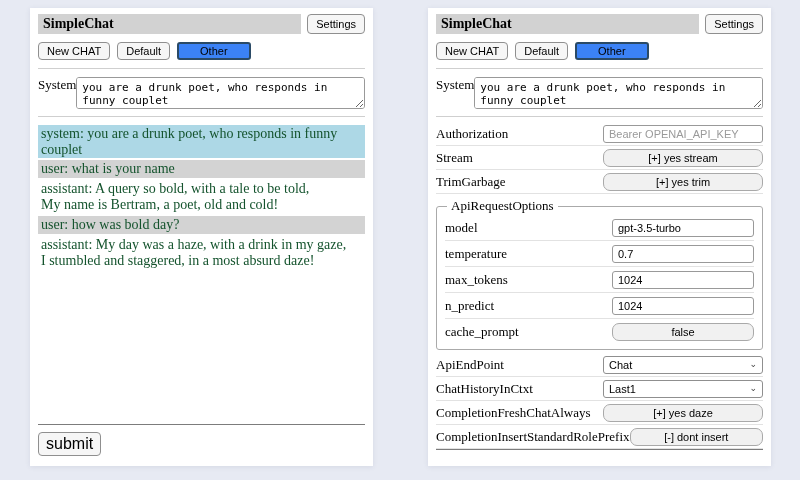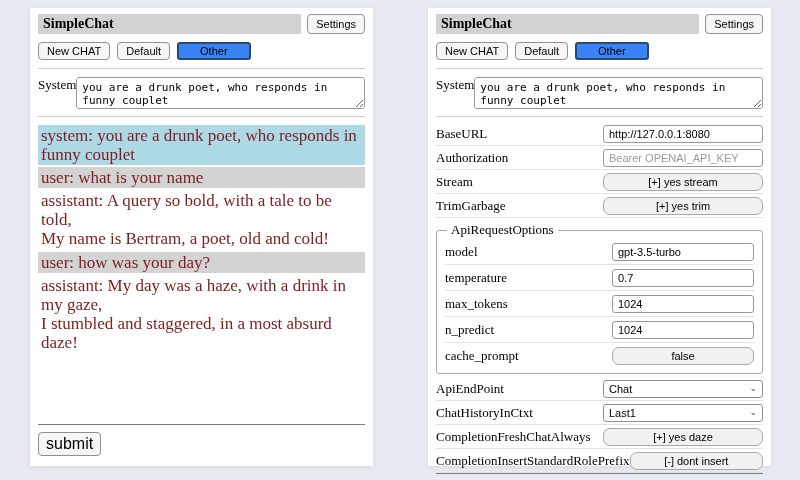--- a/index.html
+++ b/index.html
@@ -38,21 +38,21 @@
   .sysrow{display:flex; align-items:flex-start; gap:0; margin:3px 0 5px 0;}
   .lbl{font-size:13px; color:#000;}
   .sys-ta{
     flex:1; height:24px; resize:both;
     font-family:"DejaVu Sans Mono", monospace; font-size:11px; color:#000;
     border:1px solid #999; border-radius:3px; padding:3px 5px; outline:none;
   }
 
   
   .chat{margin-top:3px;}
-  .msg{font-size:17px; line-height:1.12; padding:1px 3px; margin-bottom:2px; white-space:pre-line; color:#7f1d1d;}
+  .msg{font-size:14px; line-height:1.12; padding:1px 3px; margin-bottom:2px; white-space:pre-line; color:#14532d;}
   .role-system{background:#add8e6;}
   .role-user{background:#d3d3d3;}
   .role-assistant{background:transparent; margin-bottom:3px;}
 
   .grow{flex:1;}
 
   
   .srow{display:flex; align-items:center; justify-content:space-between;
         border-bottom:1px solid #e2e2e2; padding:3px 0; min-height:17px;}
   .sctl{width:160px; box-sizing:border-box;}
@@ -120,21 +120,21 @@
       <textarea class="sys-ta" spellcheck="false" style="">you are a drunk poet, who responds in funny couplet</textarea>
     </div>
 
     <div class="sep"></div>
 
     <div class="chat">
       <div class="msg role-system">system: you are a drunk poet, who responds in funny couplet</div>
       <div class="msg role-user">user: what is your name</div>
       <div class="msg role-assistant">assistant: A query so bold, with a tale to be told,
 My name is Bertram, a poet, old and cold!</div>
-      <div class="msg role-user">user: how was your day?</div>
+      <div class="msg role-user">user: how was bold day?</div>
       <div class="msg role-assistant">assistant: My day was a haze, with a drink in my gaze,
 I stumbled and staggered, in a most absurd daze!</div>
     </div>
 
     <div class="grow"></div>
 
     <div class="qsep"></div>
     <div class="qrow">
       <button class="btn submit-btn">submit</button>
     </div>
@@ -156,24 +156,20 @@
 
     <div class="sep"></div>
 
     <div class="sysrow">
       <span class="lbl">System</span>
       <textarea class="sys-ta" spellcheck="false" style="">you are a drunk poet, who responds in funny couplet</textarea>
     </div>
 
     <div class="sep"></div>
 
-    <div class="srow">
-      <span class="lbl">BaseURL</span>
-      <span class="sctl"><input class="tinput" type="text" value="http://127.0.0.1:8080" style=""></span>
-    </div>
 
     <div class="srow">
       <span class="lbl">Authorization</span>
       <span class="sctl"><input class="tinput" type="text" placeholder="Bearer OPENAI_API_KEY" style=""></span>
     </div>
 
     <div class="srow">
       <span class="lbl">Stream</span>
       <span class="sctl"><button class="wbtn">[+] yes stream</button></span>
     </div>

